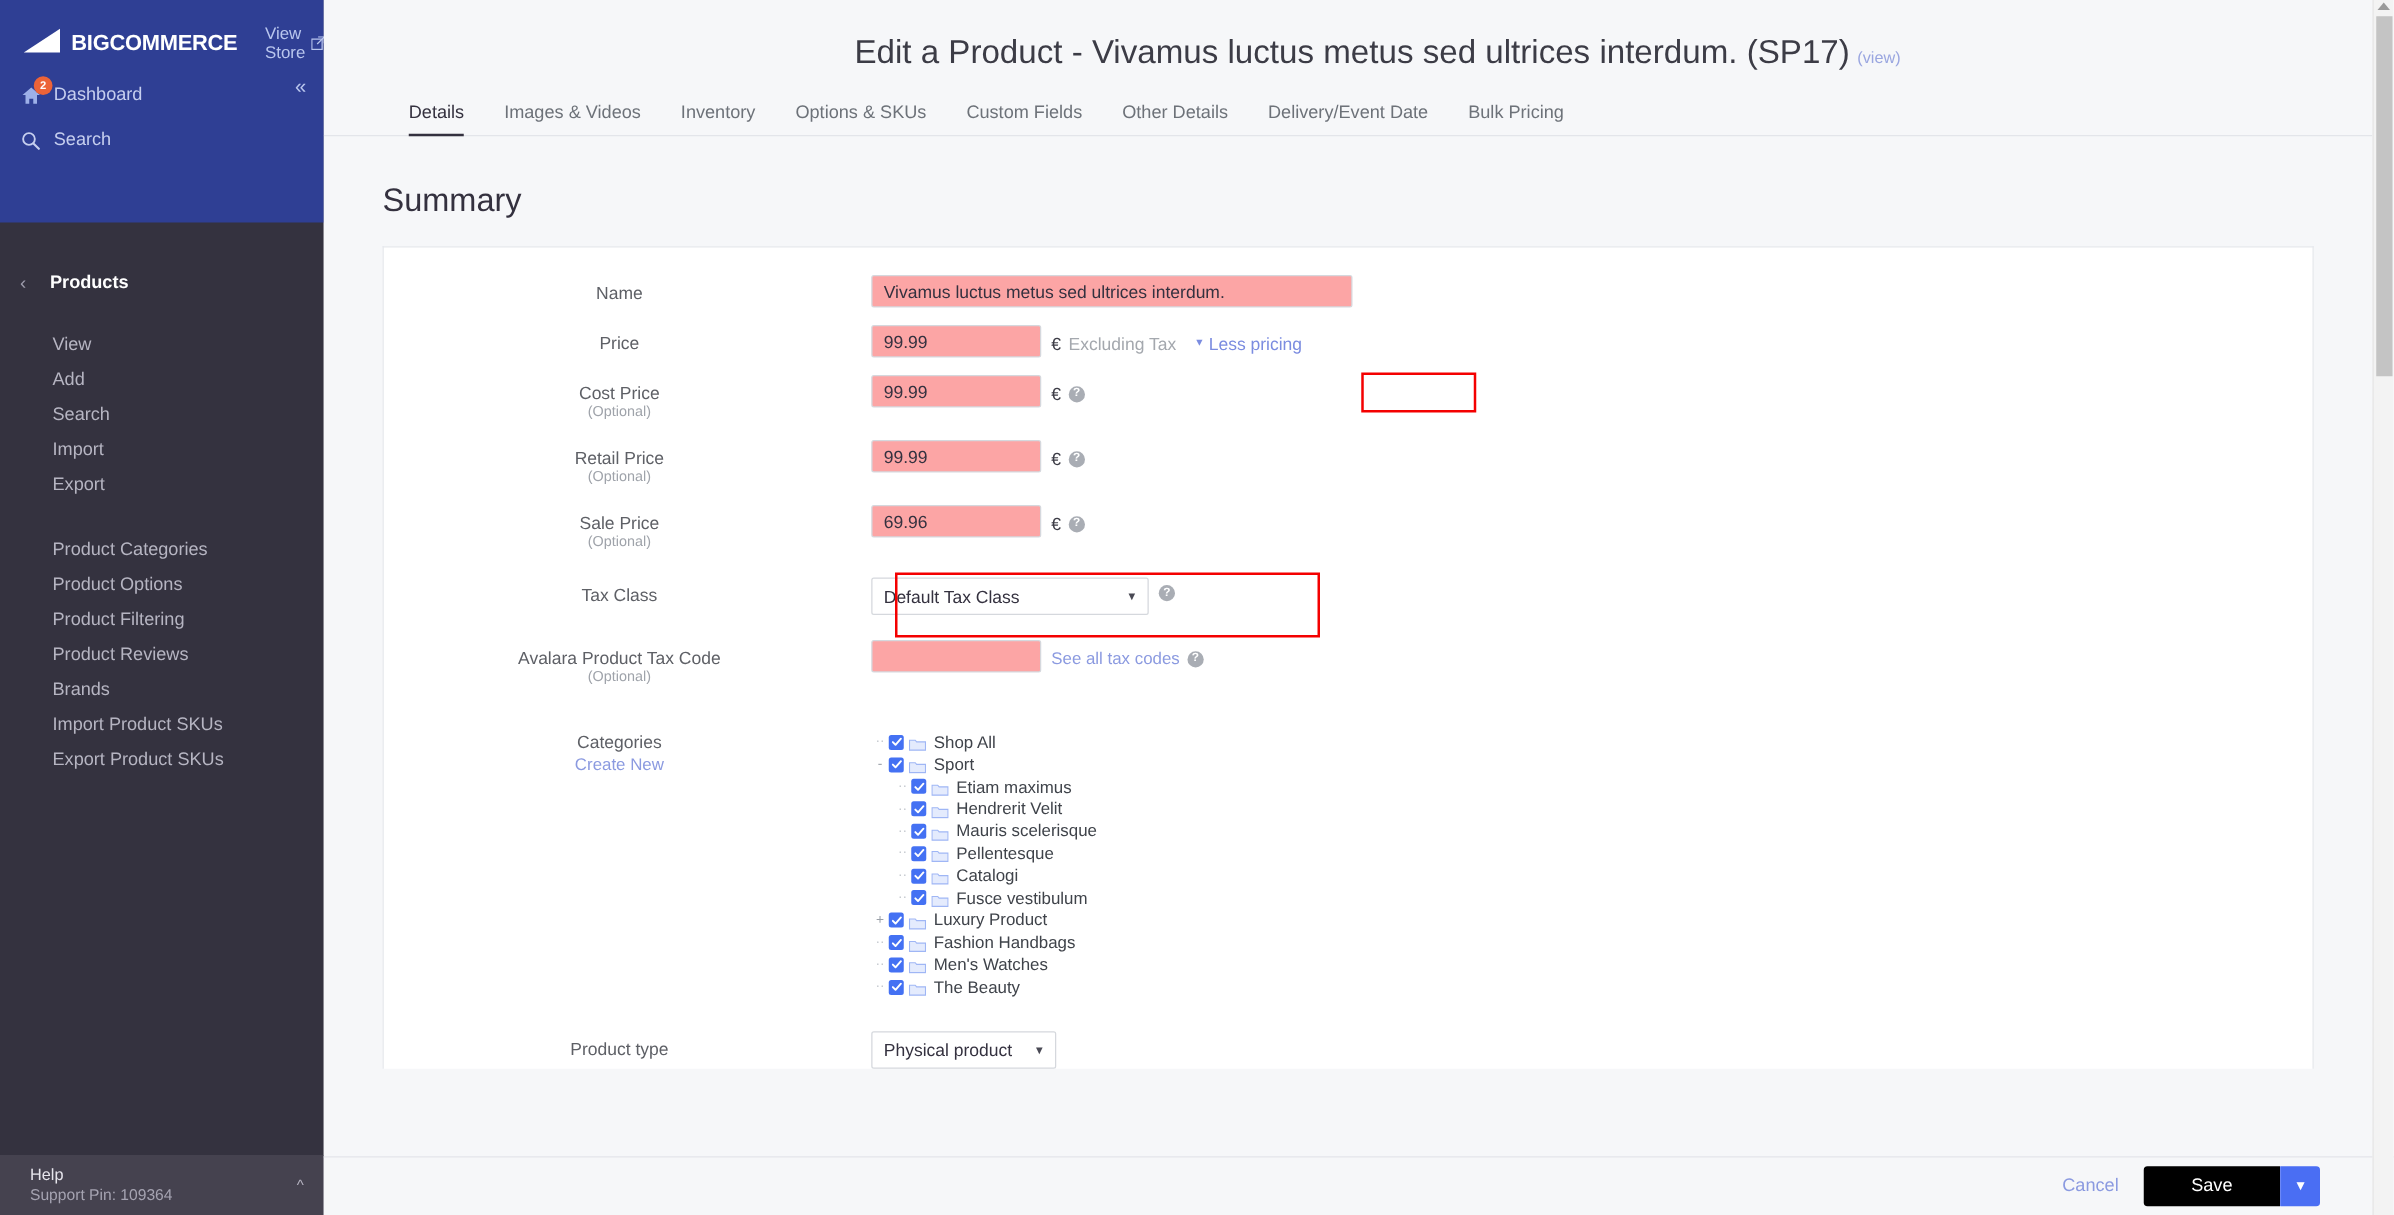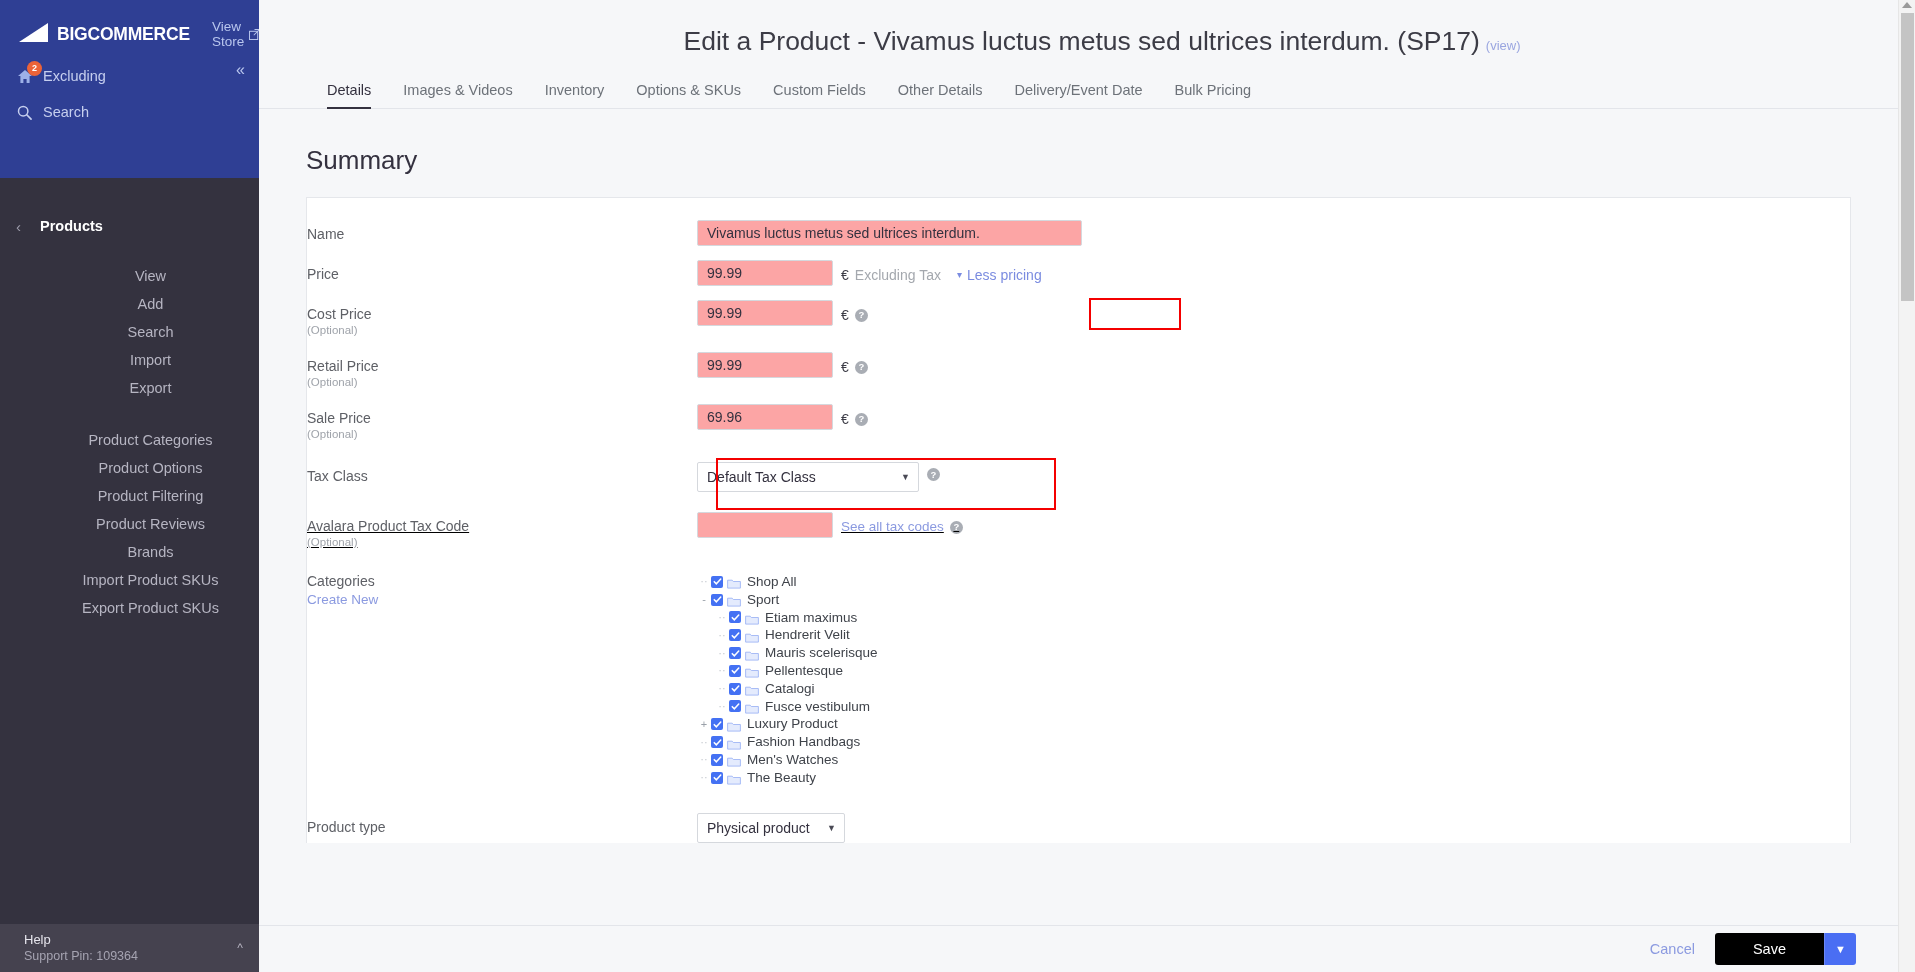--- a/index.html
+++ b/index.html
@@ -103,21 +103,21 @@
     color: #9d9cab;
     font-size: 15px;
     width: 24px;
     line-height: 1;
   }
   .sb-section-title {
     color: #ffffff;
     font-size: 14.5px;
     font-weight: 700;
   }
-  .sb-list { margin-top: 21px; text-align: center; }
+  .sb-list { margin-top: 21px; }
   .sb-link {
     display: block;
     padding: 6px 0 6px 42px;
     font-size: 14.5px;
     color: #b6b5c2;
     cursor: pointer;
     text-decoration: none;
     line-height: 16px;
   }
   .sb-gap { height: 24px; }
@@ -214,21 +214,21 @@
   }
 
   .frow {
     display: flex;
     align-items: flex-start;
     margin-bottom: 14px;
     position: relative;
   }
   .flabel {
     width: 390px;
-    text-align: left;
+    text-align: center;
     padding-right: 13px;
     padding-top: 6px;
     font-size: 14px;
     color: #5e6066;
     line-height: 17px;
     flex: 0 0 390px;
   }
   .flabel .opt {
     display: block;
     font-size: 11.5px;
@@ -464,21 +464,21 @@
         </a>
       </div>
 
       <div class="sb-nav-item sb-dashboard">
         <span class="ico">
           <svg width="16" height="15" viewBox="0 0 16 15">
             <path d="M8 1 L15 7 H12.6 V14 H9.6 V10 H6.4 V14 H3.4 V7 H1 Z" fill="#9db0e8"></path>
           </svg>
           <span class="badge">2</span>
         </span>
-        <span>Excluding</span>
+        <span>Dashboard</span>
       </div>
 
       <div class="sb-nav-item sb-search">
         <span class="ico">
           <svg width="15" height="15" viewBox="0 0 16 16">
             <circle cx="6.6" cy="6.6" r="5" fill="none" stroke="#c6cfef" stroke-width="1.6"></circle>
             <path d="M10.4 10.4 L15 15" stroke="#c6cfef" stroke-width="1.8" stroke-linecap="round"></path>
           </svg>
         </span>
         <span>Search</span>
@@ -601,21 +601,21 @@
           <div class="flabel">Tax Class</div>
           <div class="fselect w-tax">
             <span>Default Tax Class</span>
             <span class="arrow">▼</span>
           </div>
           <div class="suffix">
             <span class="qmark">?</span>
           </div>
         </div>
 
-        <div class="frow" style="margin-top:20px;margin-bottom:20px;text-decoration:underline;">
+        <div class="frow" style="margin-top:20px;margin-bottom:32px;">
           <div class="flabel">
             <span>Avalara Product Tax Code</span>
             <span class="opt">(Optional)</span>
           </div>
           <input class="finput" style="width: 136px;" type="text" value="">
           <div class="suffix">
             <span class="taxlink">See all tax codes</span>
             <span class="qmark">?</span>
           </div>
         </div>

